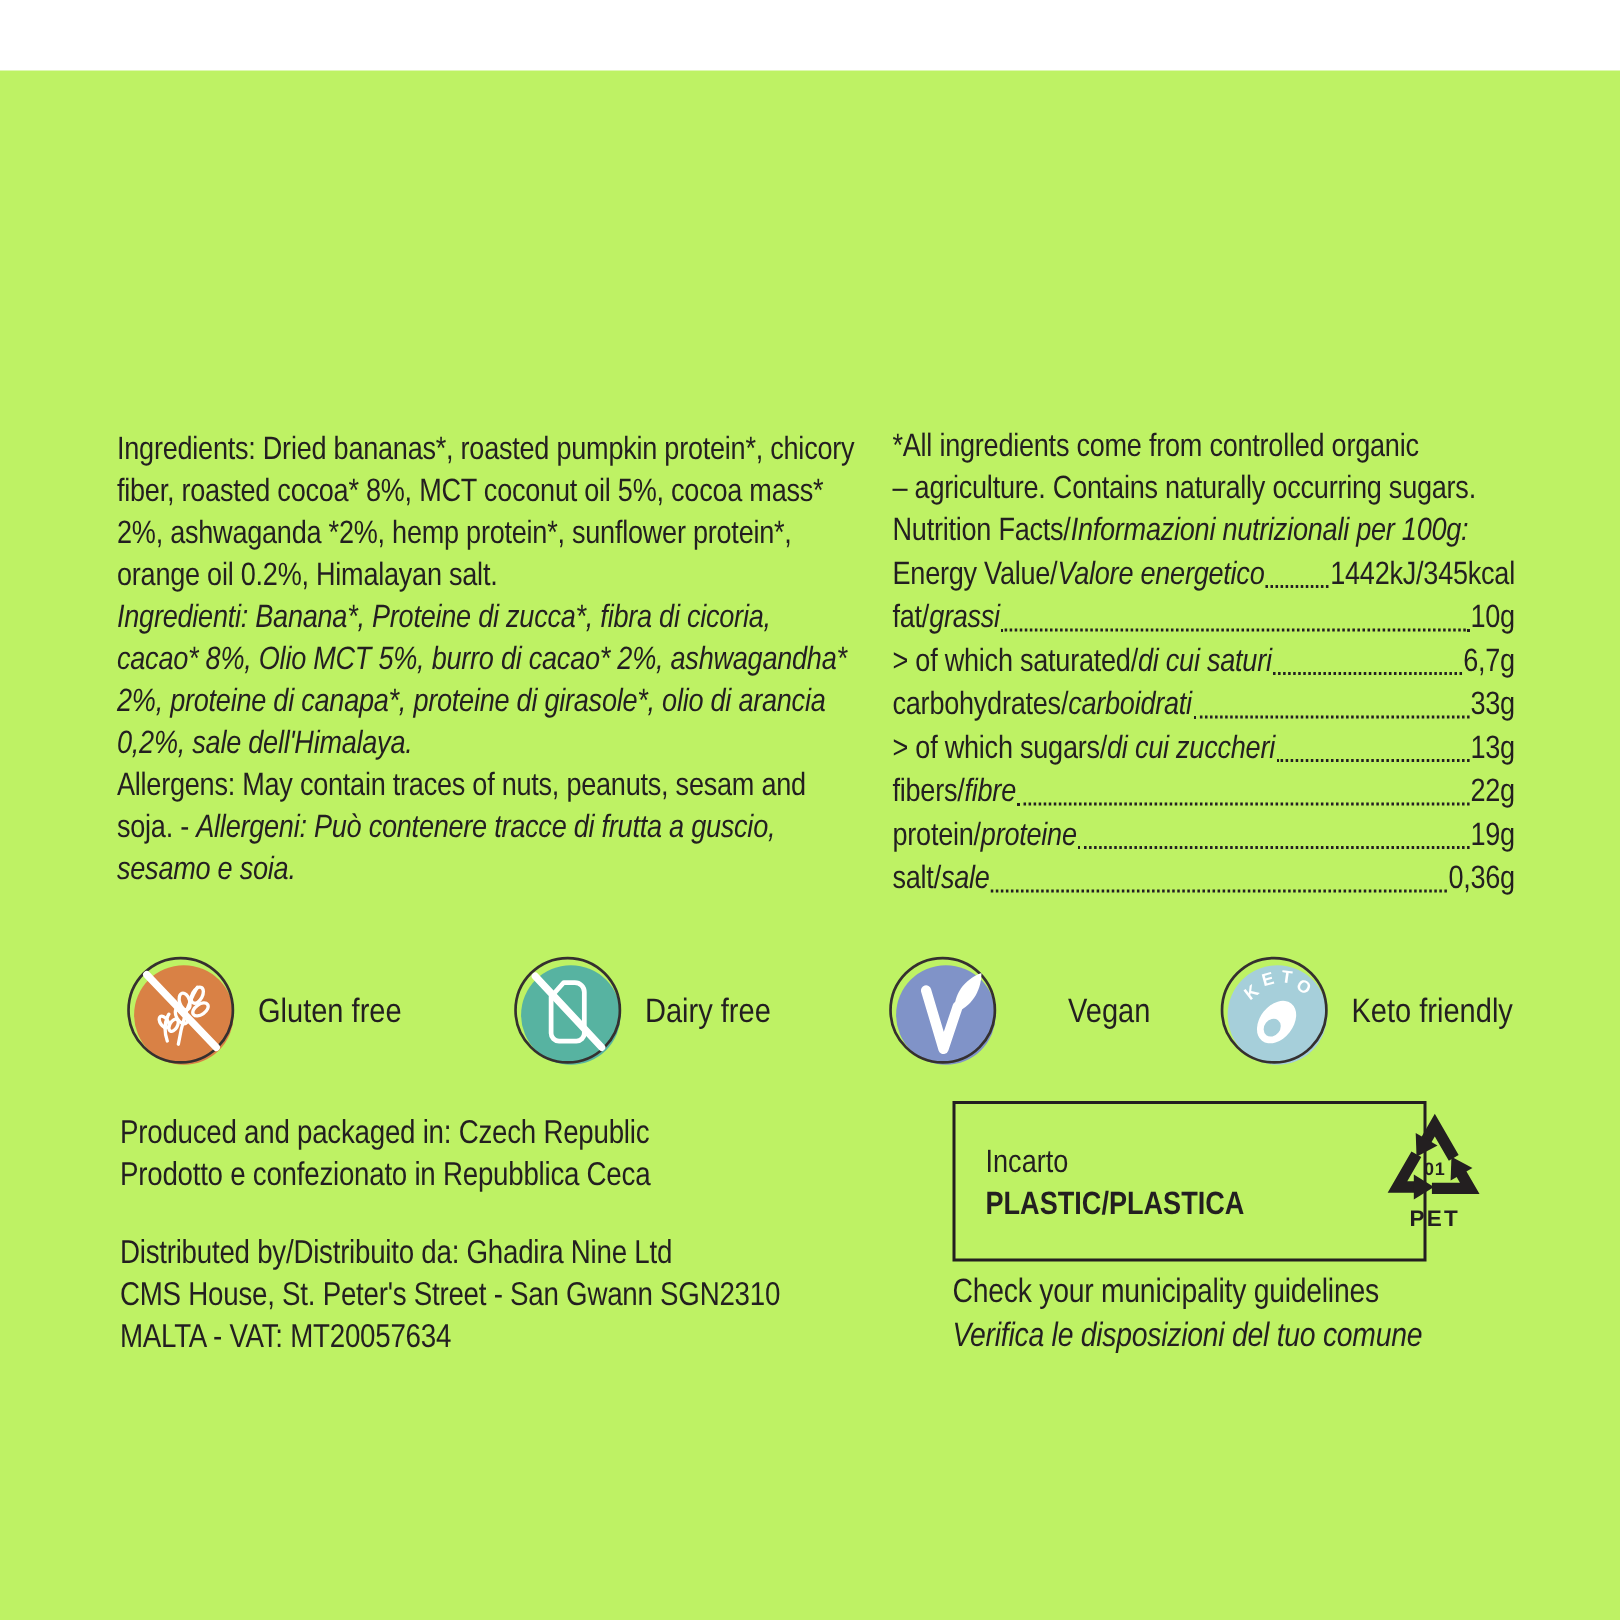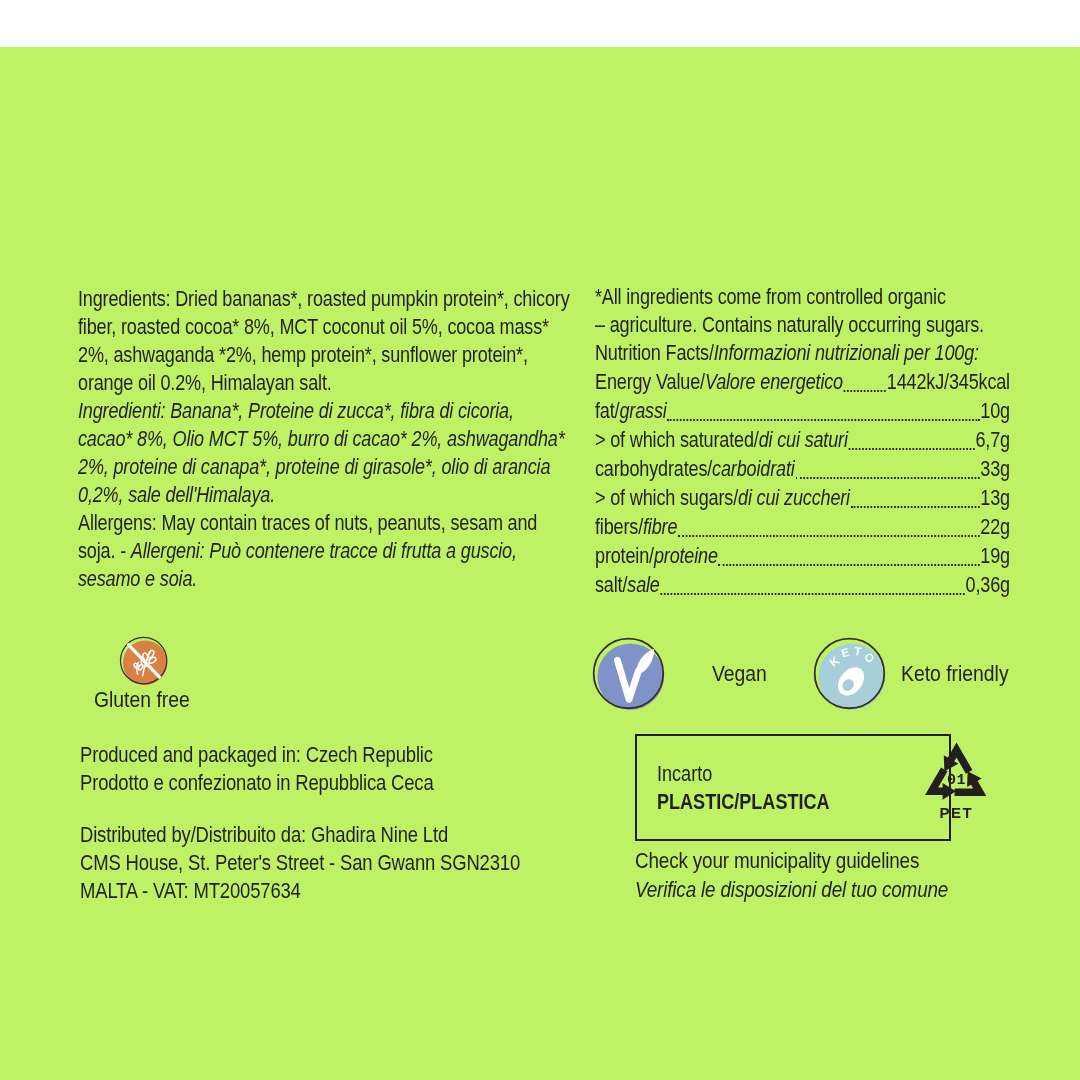--- a/index.html
+++ b/index.html
@@ -23,34 +23,34 @@
   .note{font-size:21.5px;line-height:28px;white-space:pre-line;letter-spacing:-0.2px;}
   .nutri-title{font-size:21.5px;line-height:29px;letter-spacing:-0.2px;}
   .nrow{display:flex;align-items:flex-end;font-size:21.5px;line-height:29px;letter-spacing:-0.2px;}
   .nrow .lab, .nrow .val{white-space:nowrap;}
   .leader{flex:1 1 auto;border-bottom:2.4px dotted #231f20;margin:0 1px 5px 1px;min-width:8px;}
 
   
   .badge{position:absolute;top:588px;display:flex;align-items:center;height:78px;}
   .badge svg{width:78px;height:78px;display:block;}
   .blabel{font-size:22.5px;margin-left:12px;white-space:nowrap;transform:scaleX(0.86);transform-origin:left center;}
-  #badge-gluten{left:82px;flex-direction:column;} #badge-dairy{left:340px;} #badge-vegan{left:590px;gap:32px;} #badge-keto{left:811px;}
+  #badge-gluten{left:82px;} #badge-dairy{left:340px;} #badge-vegan{left:590px;gap:32px;} #badge-keto{left:811px;}
 
   
   .bottom-left{position:absolute;left:80px;top:694px;width:564px;font-size:22px;line-height:28px;letter-spacing:-0.2px;}
   .bottom-left .blk2{margin-top:24px;white-space:pre-line;}
   .bottom-left .blk1{white-space:pre-line;}
 
   
   .rbox{position:absolute;left:635px;top:687px;width:316px;height:107px;border:2.5px solid #231f20;
         box-sizing:border-box;display:flex;align-items:center;padding:0 12px 0 20px;gap:48px;}
   .rbox-text{flex:1 1 auto;font-size:21.5px;line-height:28px;transform:scaleX(0.84);transform-origin:left center;white-space:nowrap;}
   .rsym{position:relative;width:92px;height:92px;flex:0 0 auto;text-align:center;}
   .rsym svg{display:block;margin:0 auto;}
-  .rnum{position:absolute;left:0;right:0;top:30px;font-size:15px;font-weight:bold;letter-spacing:0.5px;font-family:Liberation Mono, monospace;}
+  .rnum{position:absolute;left:0;right:0;top:30px;font-size:12px;font-weight:bold;letter-spacing:0.5px;}
   .rmat{font-size:15px;font-weight:bold;letter-spacing:1.5px;line-height:22px;}
 
   .rnotes{position:absolute;left:635px;top:799px;width:420px;font-size:22.5px;line-height:29px;letter-spacing:-0.2px;transform:scaleX(0.84);transform-origin:left top;white-space:nowrap;}
 </style>
 </head>
 <body>
 
 <div class="sheet">
 
   <div class="col-left condense">
@@ -118,20 +118,29 @@
         <ellipse cx="37" cy="40" rx="3.2" ry="5.5" transform="rotate(-30 37 40)"></ellipse>
         <path d="M28,56 C26,50 26,44 29,39"></path>
         <ellipse cx="26" cy="44" rx="2.4" ry="4.2" transform="rotate(-35 26 44)"></ellipse>
         <ellipse cx="32" cy="46" rx="2.4" ry="4.2" transform="rotate(30 32 46)"></ellipse>
       </g>
       <line x1="15" y1="14" x2="59" y2="60" stroke="#ffffff" stroke-width="4.6" stroke-linecap="round"></line>
     </svg>
     <span class="blabel">Gluten free</span>
   </div>
 
+  <div class="badge" id="badge-dairy">
+    <svg viewBox="0 0 74 74">
+      <circle cx="38.5" cy="39.5" r="31.5" fill="#57b3a1"></circle>
+      <circle cx="36.5" cy="36.5" r="33" fill="none" stroke="#35302f" stroke-width="1.7"></circle>
+      <path d="M34,19 h7 a6,6 0 0 1 6,6 v26 a5,5 0 0 1 -5,5 h-11 a5,5 0 0 1 -5,-5 V28 Z" fill="none" stroke="#ffffff" stroke-width="3" stroke-linejoin="round"></path>
+      <line x1="16" y1="15" x2="58" y2="60" stroke="#ffffff" stroke-width="4.6" stroke-linecap="round"></line>
+    </svg>
+    <span class="blabel">Dairy free</span>
+  </div>
 
   <div class="badge" id="badge-vegan">
     <svg viewBox="0 0 74 74">
       <circle cx="38.5" cy="39.5" r="31.5" fill="#8093c8"></circle>
       <circle cx="36.5" cy="36.5" r="33" fill="none" stroke="#35302f" stroke-width="1.7"></circle>
       <path d="M26,24 L37,61 L46,34" fill="none" stroke="#ffffff" stroke-width="6.5" stroke-linecap="round" stroke-linejoin="round"></path>
       <path d="M44,38 C43,27 50,17 61,13 C61,25 54,35 44,38 Z" fill="#ffffff"></path>
     </svg>
     <span class="blabel">Vegan</span>
   </div>

